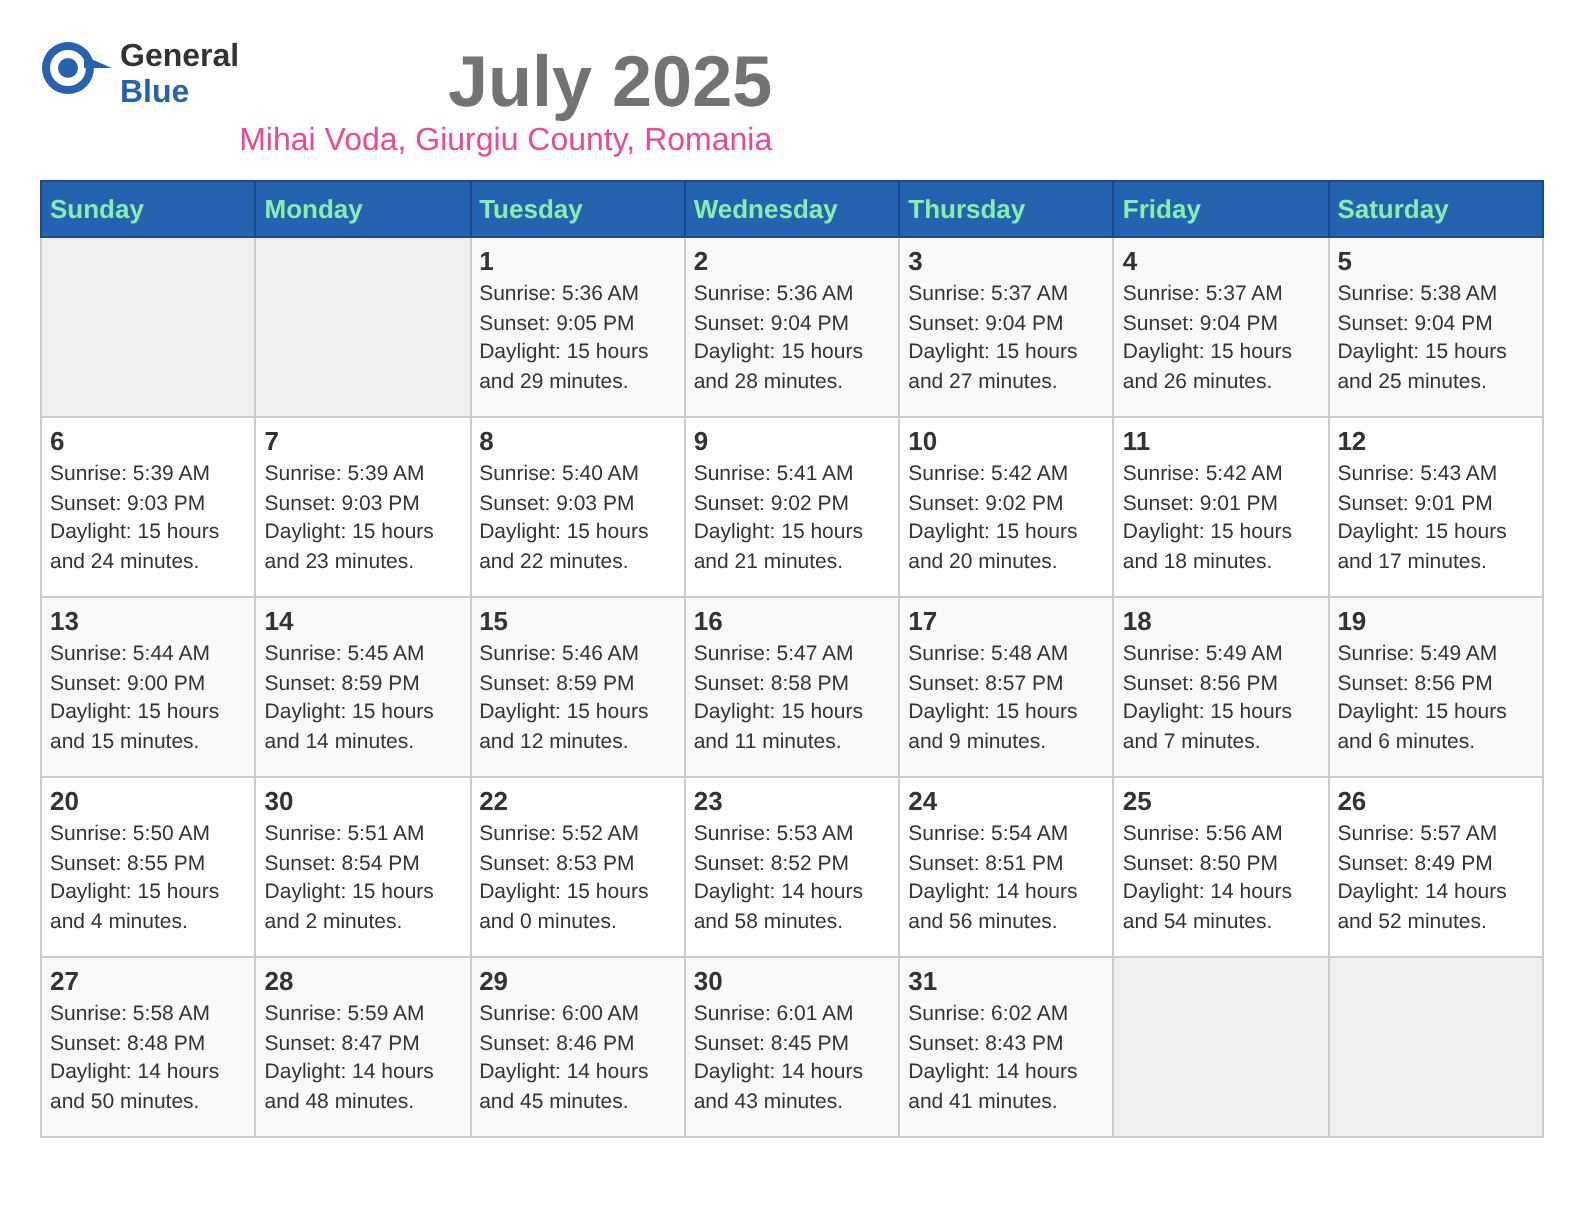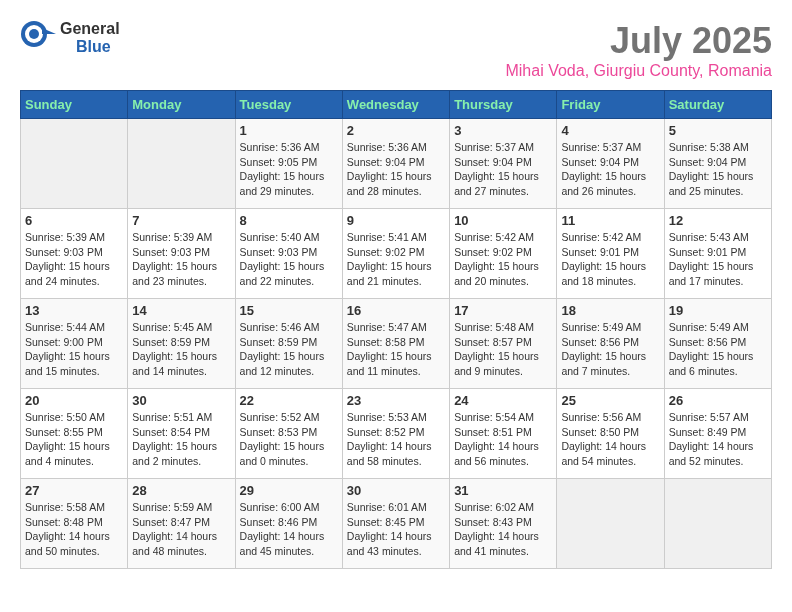--- a/index.html
+++ b/index.html
@@ -5,30 +5,30 @@
     * { box-sizing: border-box; margin: 0; padding: 0; }
     body {
       font-family: Arial, sans-serif;
       background: #fff;
       width: 792px;
       min-height: 612px;
       padding: 20px;
     }
     .header {
       display: flex;
-      justify-content: space-between;
+      justify-content: flex-start;
       align-items: flex-start;
       margin-bottom: 10px;
     }
     .logo {
       display: flex;
       align-items: center;
     }
     .logo-general { color: #333; }
-    .logo-blue { color: #2563b0; margin-left: 16px; }
+    .logo-blue { color: #2563b0; }
     .logo-icon {
       width: 36px;
       height: 36px;
       margin-right: 4px;
     }
     .title-section {
       text-align: right;
     }
     .month-title {
       font-size: 36px;

